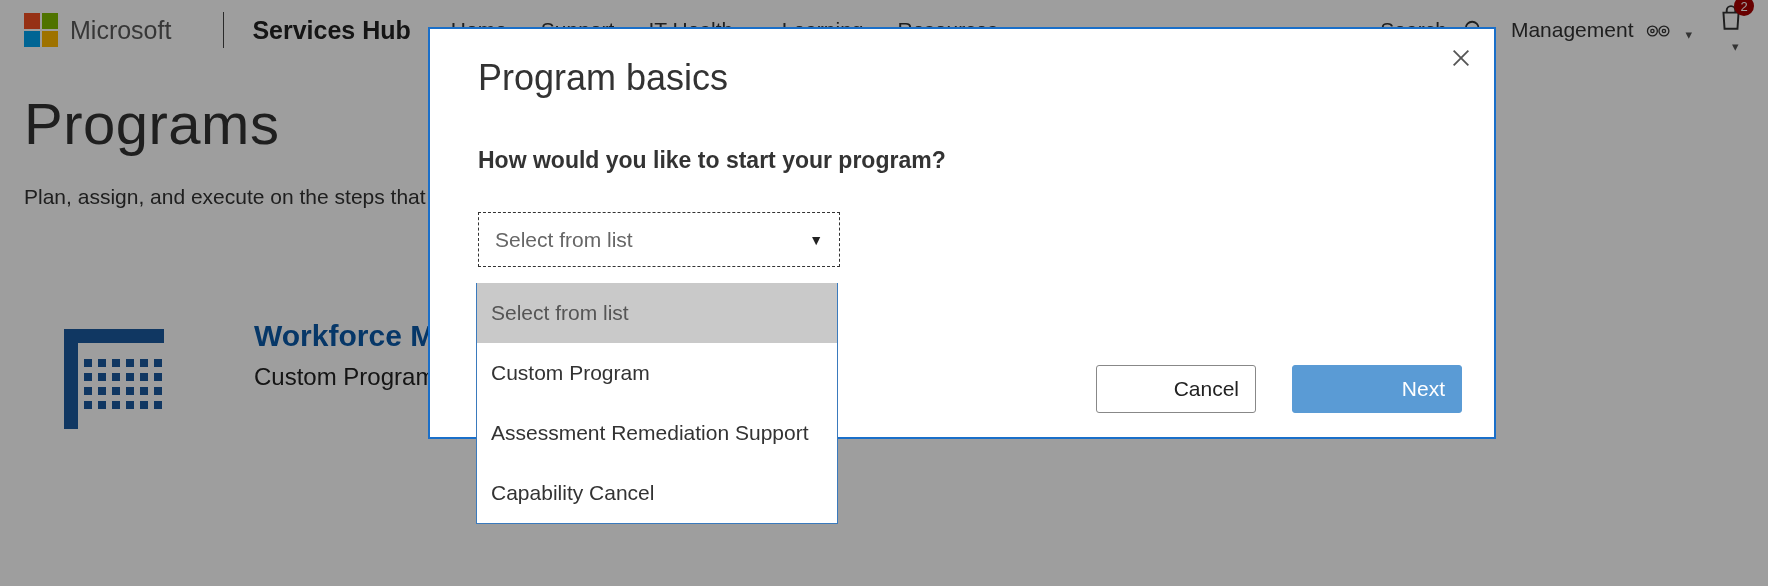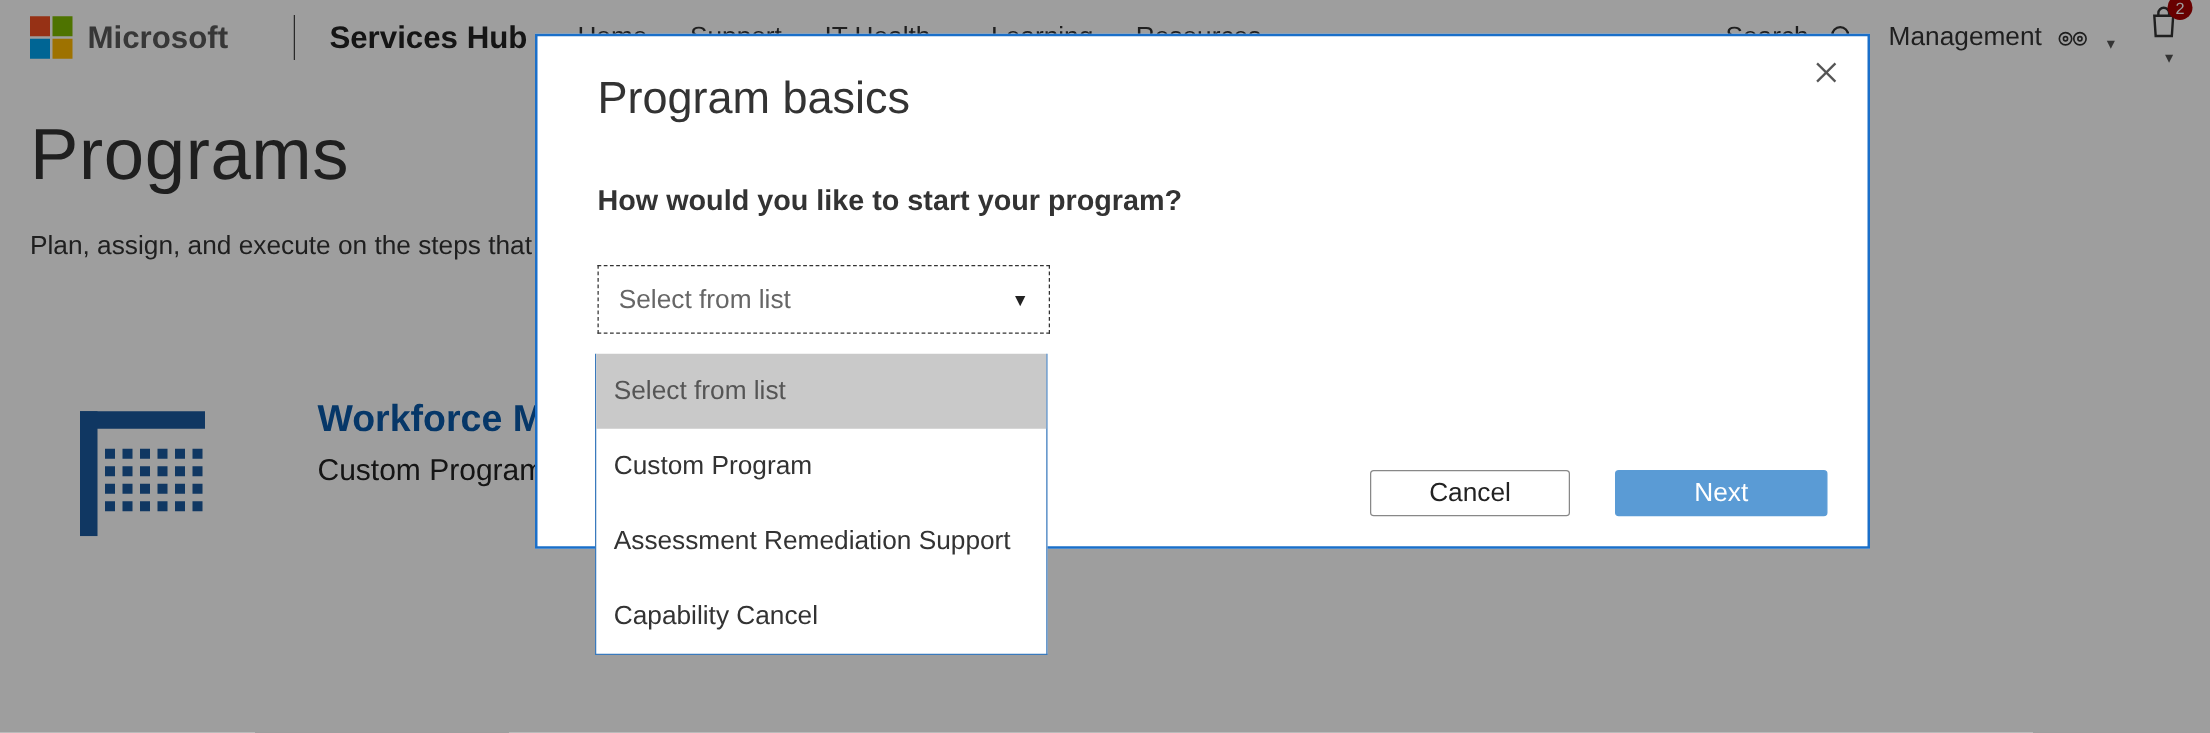--- a/index.html
+++ b/index.html
@@ -7,21 +7,21 @@
   body { position: relative; background: #fff; }
 
   
   .topbar { display: flex; align-items: center; height: 60px; padding: 0 24px; color: #333; }
   .ms-logo { width: 34px; height: 34px; display: grid; grid-template-columns: 1fr 1fr; grid-template-rows: 1fr 1fr; gap: 2px; margin-right: 12px; }
   .ms-logo div { width: 100%; height: 100%; }
   .sq-r { background: #f25022; }
   .sq-g { background: #7fba00; }
   .sq-b { background: #00a4ef; }
   .sq-y { background: #ffb900; }
-  .ms-word { font-size: 25px; font-weight: 700; color: #5a5a5a; margin-right: 24px; }
+  .ms-word { font-size: 25px; font-weight: 400; color: #5a5a5a; margin-right: 24px; }
   .vdiv { width: 1px; height: 36px; background: #444; margin: 0 28px; }
   .hub { font-size: 25px; font-weight: 700; color: #222; margin-right: 40px; }
   .nav { display: flex; gap: 34px; font-size: 21px; color: #333; }
   .nav-item { display: flex; align-items: center; gap: 8px; cursor: pointer; }
   .chev { font-size: 13px; color: #555; }
   .topbar-right { margin-left: auto; display: flex; align-items: center; gap: 26px; font-size: 21px; color: #333; }
   .search-group { display:flex; align-items:center; gap:16px; cursor:pointer; }
   .mgmt-group { display:flex; align-items:flex-end; gap:12px; cursor:pointer; }
   .icon-search svg, .icon-gear svg, .icon-bag svg { display:block; }
   .bag-wrap { position: relative; }
@@ -42,21 +42,21 @@
 
   
   .modal { position: absolute; left: 428px; top: 27px; width: 1068px; height: 412px; background: #fff; border: 2px solid #1a6fc9; }
   .modal-close { position:absolute; top:18px; right:22px; cursor:pointer; color:#555; }
   .modal-body { padding: 28px 64px 0 48px; }
   .modal-title { font-size: 36px; font-weight: 400; color: #333; }
   .modal-q { margin-top: 48px; font-size: 23px; font-weight: 600; color: #333; }
   .select-box { margin-top: 38px; width: 362px; height: 55px; border: 1px dashed #333; display:flex; align-items:center; justify-content:space-between; padding: 0 16px; font-size: 21px; color:#666; cursor:pointer; background:#fff; }
   .select-caret { color:#222; font-size:14px; }
   .modal-footer { position:absolute; bottom: 24px; right: 32px; display:flex; gap: 36px; }
-  .btn { height: 37px; padding: 0 36px; font-size: 21px; border-radius: 3px; cursor: pointer; display:flex; align-items:center; justify-content:center; }
+  .btn { height: 48px; padding: 0 16px; font-size: 21px; border-radius: 3px; cursor: pointer; display:flex; align-items:center; justify-content:flex-end; }
   .btn-cancel { background:#fff; border:1px solid #888; color:#222; width: 160px; }
   .btn-next { background:#5a9bd5; color:#fff; border:1px solid #5a9bd5; width: 170px; }
 
   
   .dropdown { position: absolute; left: 476px; top: 283px; width: 362px; background: #fff; border: 1px solid #3a7abd; border-top: none; z-index: 50; }
   .dd-item { padding: 18px 14px; font-size: 21px; color:#333; cursor:pointer; }
   .dd-item.placeholder { background:#c9c9c9; color:#555; }
 </style>
 </head>
 <body>

